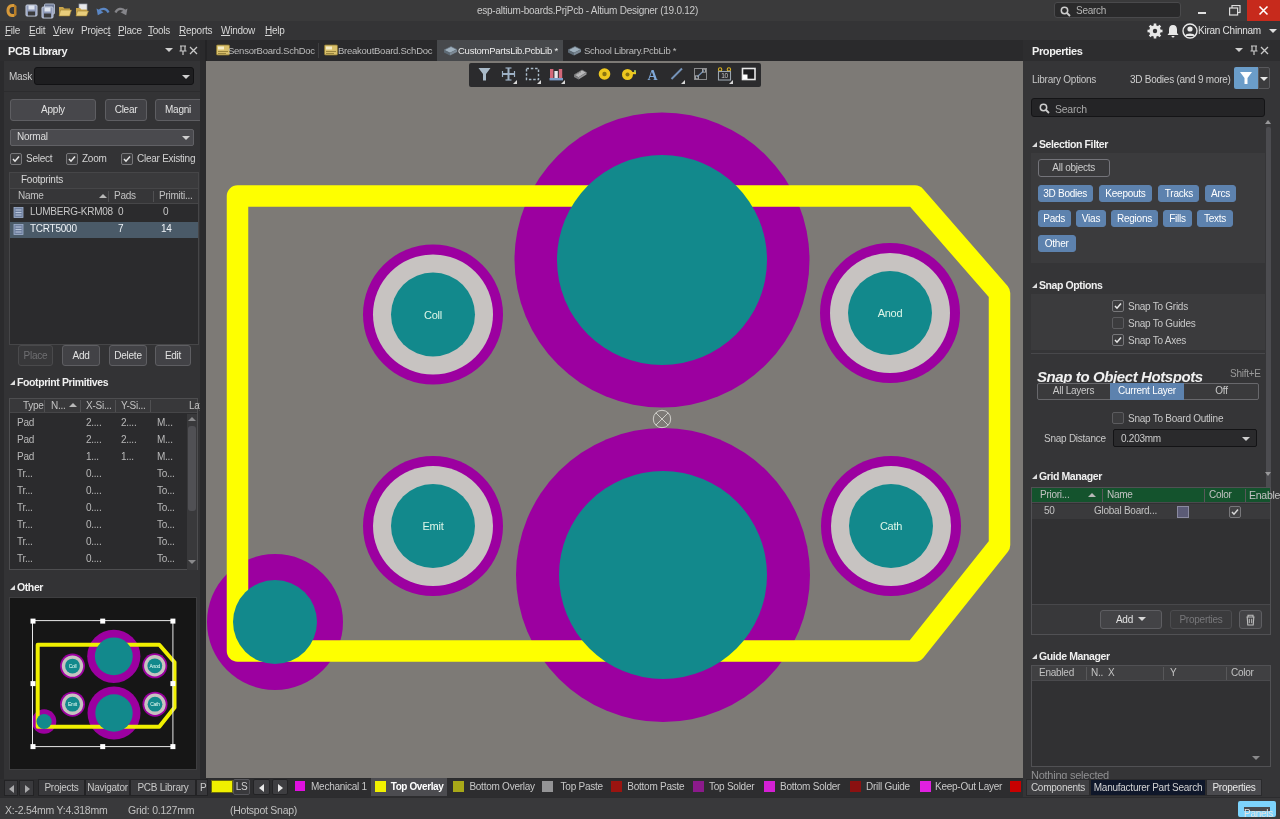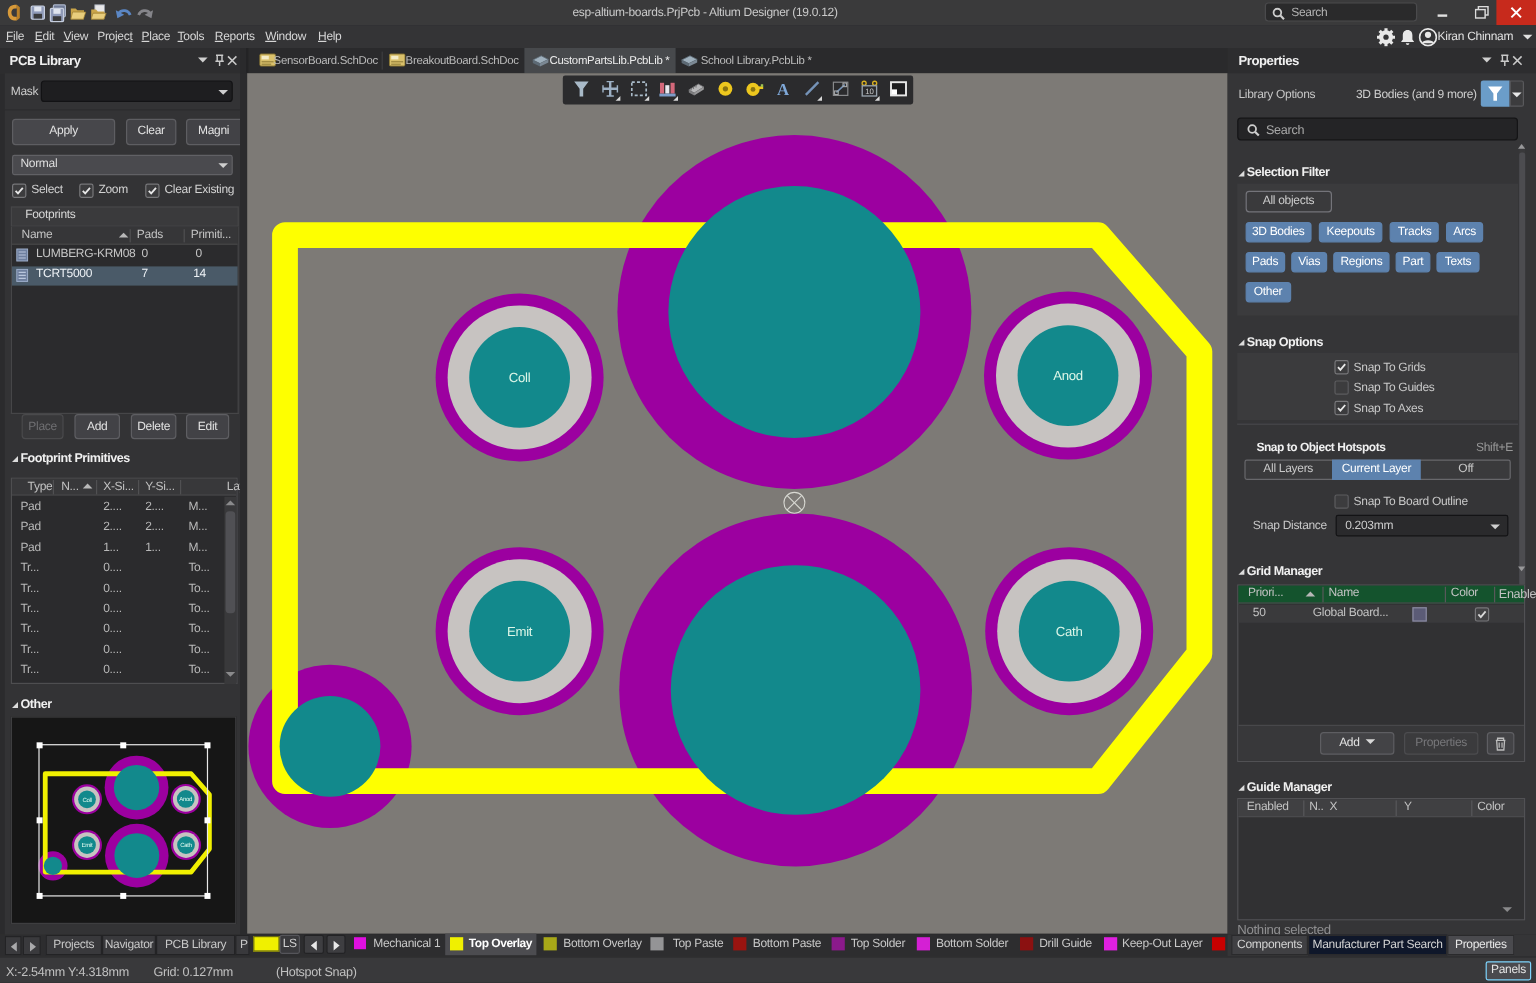--- a/index.html
+++ b/index.html
@@ -504,39 +504,39 @@
     <div class="abs bold" style="left:16px;top:77px;color:#f0f0f0;font-size:10.5px;">Selection Filter</div>
     <div class="abs" style="left:8px;top:92px;width:234px;height:110px;background:#3b3b3d;"></div>
     <div class="abs" style="left:14.7px;top:98px;width:72px;height:18px;background:#3a3a3c;border:1px solid #74747a;border-radius:3px;color:#cccccc;text-align:center;line-height:16px;">All objects</div>
     <div class="bluebtn" style="left:14.7px;top:124.4px;width:55px;height:17px;line-height:16px;">3D Bodies</div>
     <div class="bluebtn" style="left:76px;top:124.4px;width:53px;height:17px;line-height:16px;">Keepouts</div>
     <div class="bluebtn" style="left:135.4px;top:124.4px;width:41px;height:17px;line-height:16px;">Tracks</div>
     <div class="bluebtn" style="left:182px;top:124.4px;width:31px;height:17px;line-height:16px;">Arcs</div>
     <div class="bluebtn" style="left:14.7px;top:148.9px;width:33px;height:17px;line-height:16px;">Pads</div>
     <div class="bluebtn" style="left:53px;top:148.9px;width:30px;height:17px;line-height:16px;">Vias</div>
     <div class="bluebtn" style="left:88px;top:148.9px;width:47px;height:17px;line-height:16px;">Regions</div>
-    <div class="bluebtn" style="left:140px;top:148.9px;width:29px;height:17px;line-height:16px;">Part</div>
+    <div class="bluebtn" style="left:140px;top:148.9px;width:29px;height:17px;line-height:16px;">Fills</div>
     <div class="bluebtn" style="left:174px;top:148.9px;width:36px;height:17px;line-height:16px;">Texts</div>
     <div class="bluebtn" style="left:14.7px;top:173.7px;width:38px;height:17px;line-height:16px;">Other</div>
 
     <div class="sec-arrow abs" style="left:9px;top:222px;"></div>
     <div class="abs bold" style="left:16px;top:218px;color:#f0f0f0;font-size:10.5px;">Snap Options</div>
     <div class="abs" style="left:8px;top:233px;width:234px;height:56px;background:#3b3b3d;"></div>
     <div class="abs" style="left:89px;top:239px;width:12px;height:12px;background:#3c3c3e;border:1px solid #77777a;border-radius:2px;"><svg width="10" height="10" viewBox="0 0 10 10">
           <path d="M2 5 L4 7.2 L8 2.5" fill="none" stroke="#e8e8e8" stroke-width="1.5"></path>
         </svg></div>
     <div class="abs" style="left:105px;top:240px;color:#c8c8c8;">Snap To Grids</div>
     <div class="abs" style="left:89px;top:256px;width:12px;height:12px;background:#3c3c3e;border:1px solid #5c5c5f;border-radius:2px;"></div>
     <div class="abs" style="left:105px;top:257px;color:#c8c8c8;">Snap To Guides</div>
     <div class="abs" style="left:89px;top:273px;width:12px;height:12px;background:#3c3c3e;border:1px solid #77777a;border-radius:2px;"><svg width="10" height="10" viewBox="0 0 10 10">
           <path d="M2 5 L4 7.2 L8 2.5" fill="none" stroke="#e8e8e8" stroke-width="1.5"></path>
         </svg></div>
     <div class="abs" style="left:105px;top:274px;color:#c8c8c8;">Snap To Axes</div>
     <div class="abs" style="left:8px;top:292px;width:234px;height:1px;background:#48484b;"></div>
-    <div class="abs bold" style="left:24px;top:307px;color:#f0f0f0;font-size:10px;">Snap to Object Hotspots</div>
+    <div class="abs bold" style="left:14px;top:307px;color:#f0f0f0;font-size:15px;font-style:italic;">Snap to Object Hotspots</div>
     <div class="abs" style="left:207px;top:307px;color:#999999;">Shift+E</div>
     <div class="abs" style="left:14px;top:321.7px;width:222px;height:17px;background:#3a3a3c;border:1px solid #68686c;border-radius:2px;"></div>
     <div class="abs" style="left:87px;top:321.7px;width:74px;height:17px;background:#5d82ae;"></div>
     <div class="abs" style="left:14px;top:324px;width:73px;height:13px;color:#c8c8c8;text-align:center;">All Layers</div>
     <div class="abs" style="left:87px;top:324px;width:74px;height:13px;color:#ffffff;text-align:center;">Current Layer</div>
     <div class="abs" style="left:161px;top:324px;width:75px;height:13px;color:#c8c8c8;text-align:center;">Off</div>
     <div class="abs" style="left:89px;top:351px;width:12px;height:12px;background:#3c3c3e;border:1px solid #5c5c5f;border-radius:2px;"></div>
     <div class="abs" style="left:105px;top:352px;color:#c8c8c8;">Snap To Board Outline</div>
     <div class="abs" style="left:21px;top:372px;color:#c8c8c8;">Snap Distance</div>
     <div class="abs" style="left:90px;top:367.8px;width:144px;height:18px;background:#2a2a2c;border:1px solid #131315;border-radius:2px;">
@@ -639,15 +639,15 @@
     <div class="abs" style="left:1023px;top:0;width:257px;height:18px;background:#353537;"></div>
     <div class="abs" style="left:1026px;top:0;width:64px;height:17px;background:#404043;border:1px solid #2a2a2c;color:#d2d2d2;text-align:center;line-height:15px;">Components</div>
     <div class="abs" style="left:1090px;top:0;width:116px;height:17px;background:#0f172a;border:1px solid #2a2a2c;color:#d2d2d2;text-align:center;line-height:15px;">Manufacturer Part Search</div>
     <div class="abs" style="left:1206px;top:0;width:56px;height:17px;background:#4a4a4e;border:1px solid #2a2a2c;color:#e8e8e8;text-align:center;line-height:15px;">Properties</div>
   </div>
 
   <div class="abs" id="statusbar" style="left:0;top:797px;width:1280px;height:22px;background:#39393b;border-top:1px solid #2c2c2e;">
     <div class="abs" style="left:5px;top:6px;color:#c0c0c0;font-size:10.5px;">X:-2.54mm Y:4.318mm</div>
     <div class="abs" style="left:128px;top:6px;color:#c0c0c0;font-size:10.5px;">Grid: 0.127mm</div>
     <div class="abs" style="left:230px;top:6px;color:#c0c0c0;font-size:10.5px;">(Hotspot Snap)</div>
-    <div class="abs" style="left:1238px;top:3px;width:38px;height:16px;background:#4a4a4e;border:1px solid #7dd3fc;border-radius:2px;color:#e4e4e4;text-align:center;line-height:14px;">Panels</div>
+    <div class="abs" style="left:1238px;top:3px;width:38px;height:16px;background:#4a4a4e;border:6px solid #7dd3fc;border-radius:2px;color:#e4e4e4;text-align:center;line-height:14px;">Panels</div>
   </div>
 </div>
 
 </body></html>

